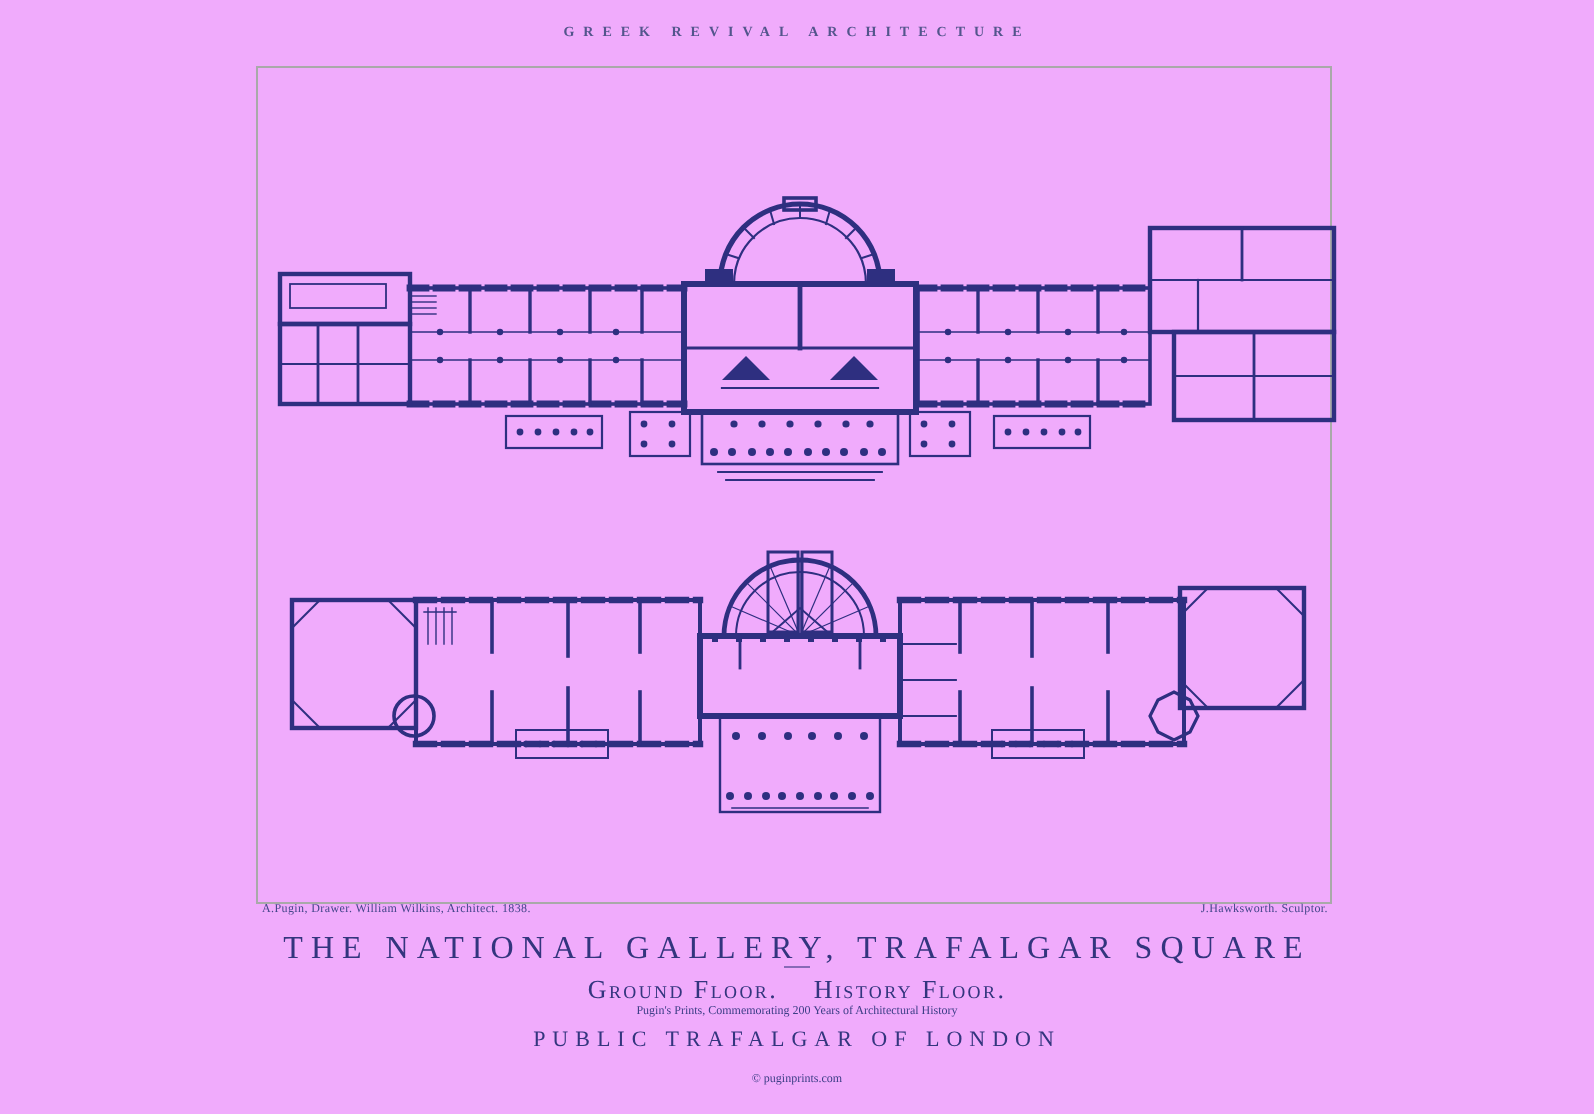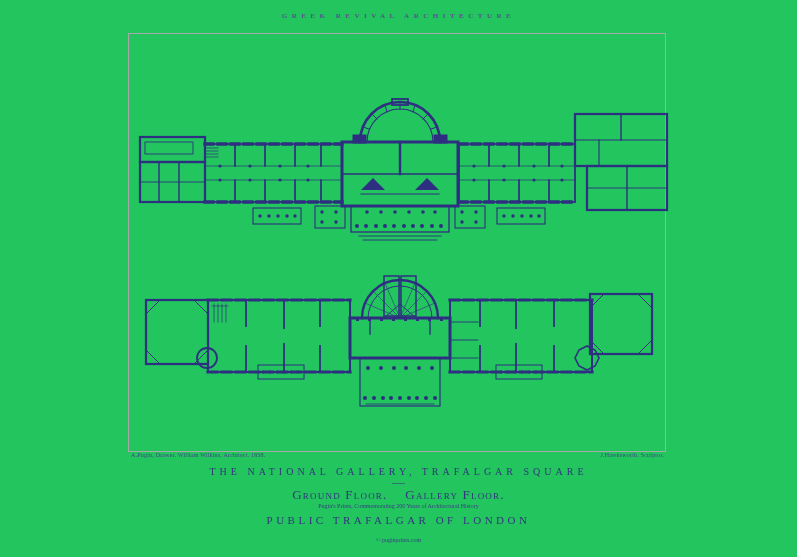--- a/index.html
+++ b/index.html
@@ -1,34 +1,34 @@
 <!DOCTYPE html>
 <html><head>
 <meta charset="utf-8">
 <style>
   html,body{margin:0;padding:0;background:#efecd4;}
   .poster{
     position:relative;width:797px;height:557px;margin:0 auto;
-    background:#22c55e;overflow:hidden;
+    background:#f0abfc;overflow:hidden;
     font-family:"Liberation Serif",serif;color:#303279;
   }
   .center-line{position:absolute;left:0;width:100%;text-align:center;}
   .header-title{top:12px;font-size:7px;font-weight:bold;letter-spacing:4.5px;color:#53558c;}
   .plate-frame{
     position:absolute;left:128px;top:33px;width:536px;height:417px;
     border:1px solid #a9a9a9;background:transparent;
   }
   .plan{position:absolute;}
   .plan-ground{left:129px;top:98px;width:540px;height:152px;}
   .plan-gallery{left:138px;top:264px;width:524px;height:150px;}
   svg{color:#2e2f80;display:block;}
   .credit{position:absolute;top:452px;font-size:6px;color:#44468a;letter-spacing:.2px;}
   .credit-left{left:131px;}
   .credit-right{right:133px;text-align:right;}
-  .main-title{top:466px;font-size:10px;letter-spacing:4px;color:#33357e;}
+  .main-title{top:466px;font-size:16px;letter-spacing:4px;color:#33357e;}
   .title-divider{position:absolute;top:483px;left:392px;width:13px;border-top:1px solid #33357e;opacity:.55;}
   .floor-caption{top:487px;font-size:13px;font-variant:small-caps;letter-spacing:1.2px;white-space:pre;color:#33357e;}
   .note-line{top:503px;font-size:6px;color:#3c3e86;}
   .series-title{top:514px;font-size:11px;letter-spacing:3.5px;color:#33357e;}
   .copyright-line{top:537px;font-size:6px;color:#3c3e86;}
 </style>
 </head>
 <body>
 
 <div class="poster">
@@ -321,18 +321,18 @@
         </g>
       </g>
     </svg>
   </div>
 
   <div class="credit credit-left">A.Pugin, Drawer. William Wilkins, Architect. 1838.</div>
   <div class="credit credit-right">J.Hawksworth. Sculptor.</div>
 
   <div class="center-line main-title">THE NATIONAL GALLERY, TRAFALGAR SQUARE</div>
   <div class="title-divider"></div>
-  <div class="center-line floor-caption">Ground Floor.    Gallery Floor.</div>
+  <div class="center-line floor-caption">Ground Floor.    History Floor.</div>
   <div class="center-line note-line">Pugin's Prints, Commemorating 200 Years of Architectural History</div>
   <div class="center-line series-title">PUBLIC TRAFALGAR OF LONDON</div>
   <div class="center-line copyright-line">© puginprints.com</div>
 
 </div>
 
 </body></html>

